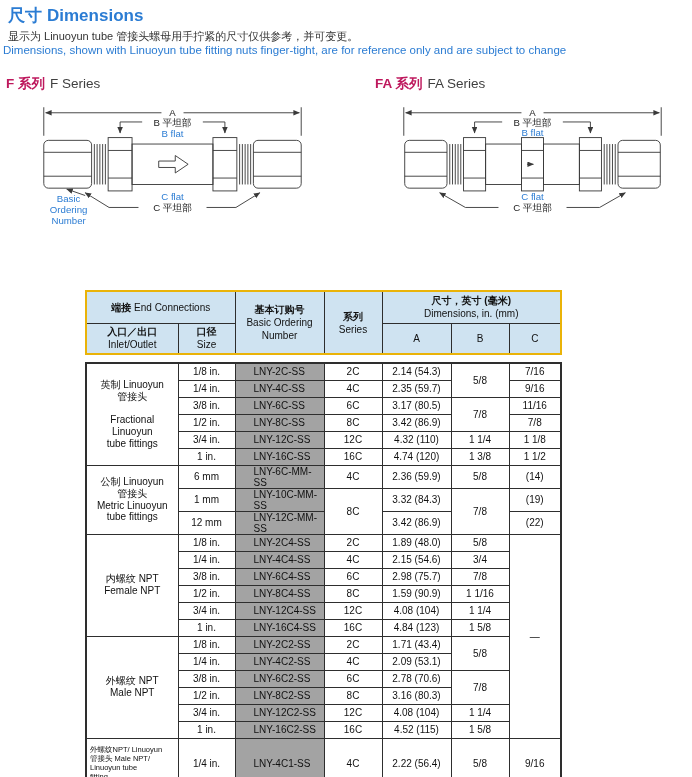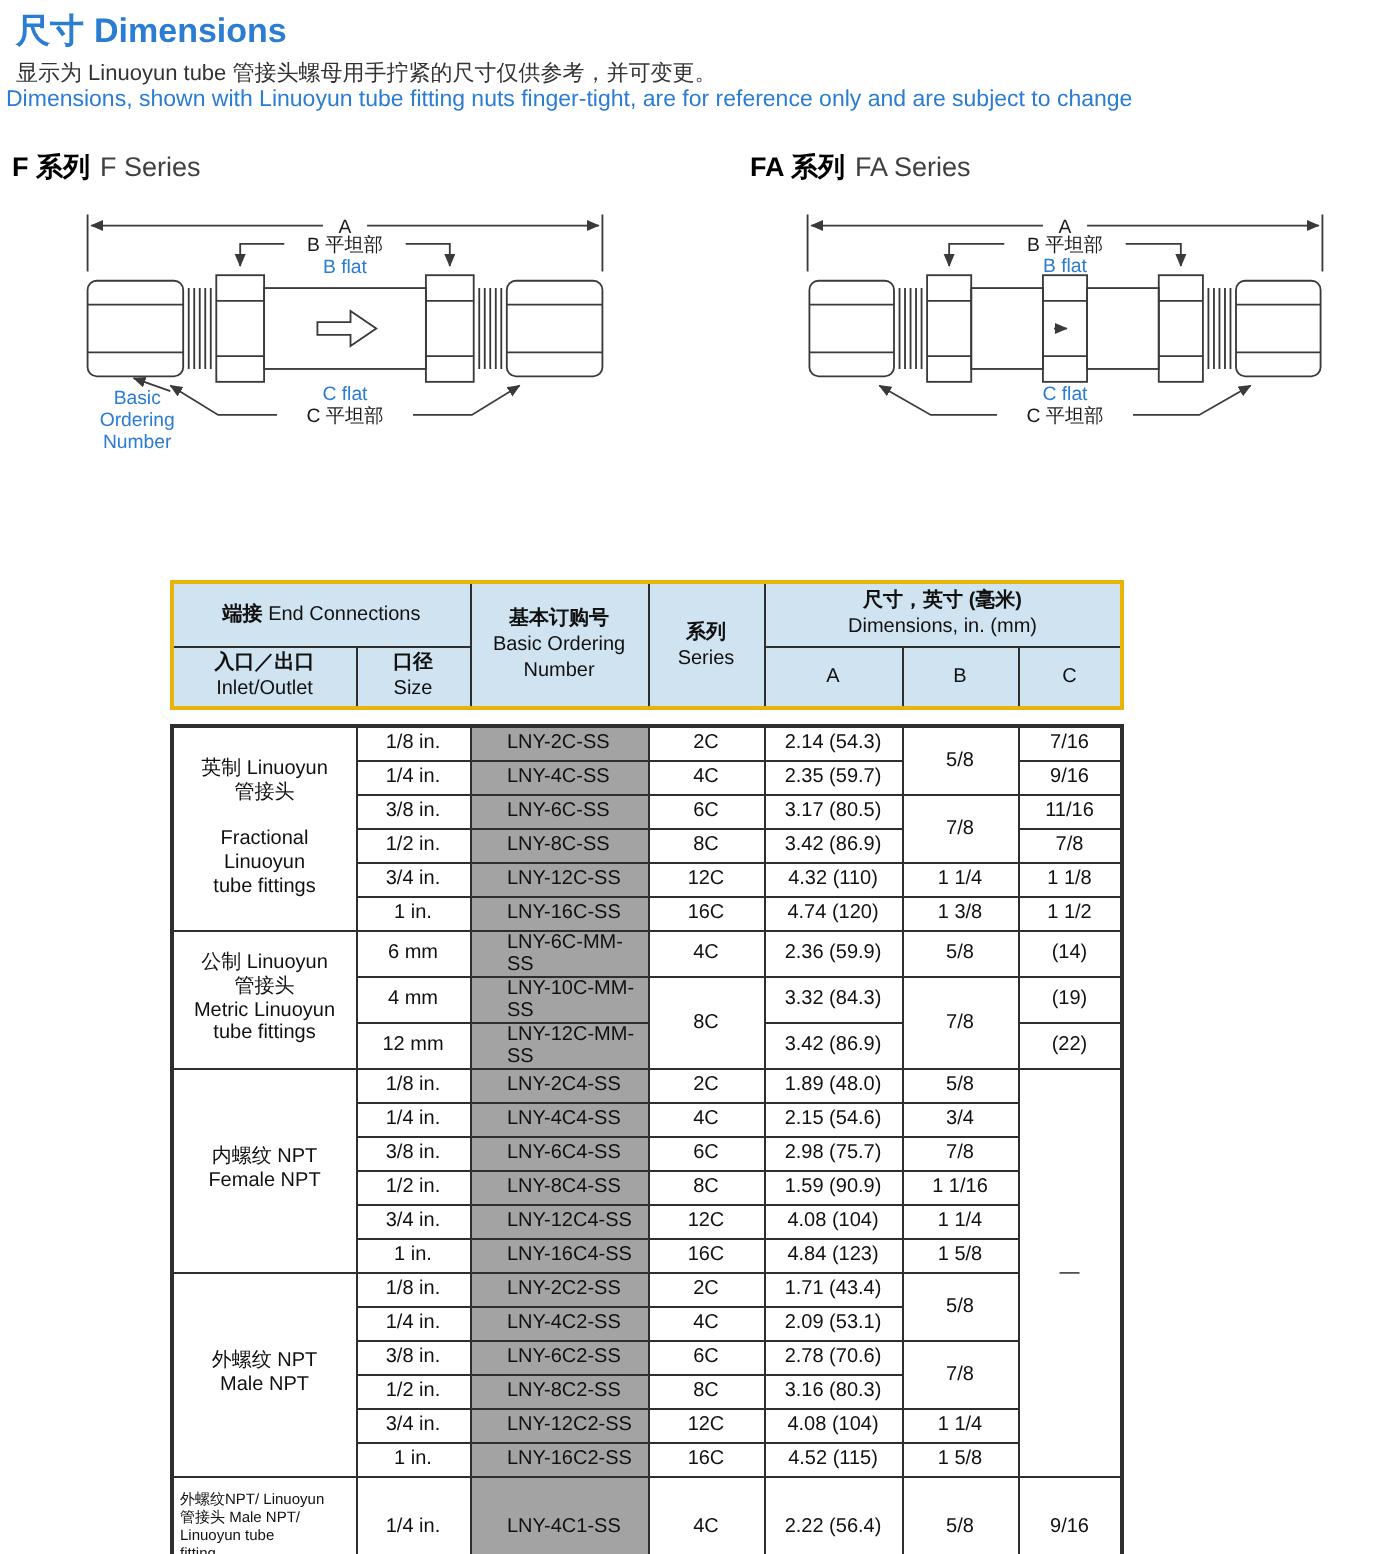--- a/index.html
+++ b/index.html
@@ -7,21 +7,21 @@
   body {
     width:692px; height:777px; position:relative; overflow:hidden;
     font-family:"Liberation Sans","DejaVu Sans",sans-serif; color:#1a1a1a;
   }
   .blue { color:#2b7cd3; }
   .page-title { position:absolute; left:8px; top:4px; font-size:17px; color:#2b7cd3; }
   .page-title .zh { font-weight:bold; margin-right:5px; }
   .note-zh { position:absolute; left:8px; top:29px; font-size:11px; color:#333; }
   .note-en { position:absolute; left:3px; top:44px; font-size:11.5px; color:#2b7cd3; }
   .fig-heading { position:absolute; top:75px; font-size:13.5px; white-space:nowrap; }
-  .fig-heading .zh { font-weight:bold; color:#000000; margin-right:5px; }
+  .fig-heading .zh { font-weight:bold; color:#be185d; margin-right:5px; }
   .fig-heading .en { color:#404040; }
   #fig-f-heading { left:6px; }
   #fig-fa-heading { left:347px;padding-left:28px; }
   .fig-svg { position:absolute; top:97px; }
   #fig-f { left:30px; }
   #fig-fa { left:390px; }
   svg text { font-family:"Liberation Sans","DejaVu Sans",sans-serif; font-size:10.5px; fill:#1a1a1a; }
   svg text.blue { fill:#2b7cd3; }
   .tbl-wrap { position:absolute; left:85px; top:290px; width:476px; }
   table { border-collapse:collapse; table-layout:fixed; width:475px; }
@@ -213,21 +213,21 @@
         <tr>
           <td rowspan="3" class="group-label">公制 Linuoyun<br>管接头<br>Metric Linuoyun<br>tube fittings</td>
           <td>6 mm</td>
           <td class="part">LNY-6C-MM-SS</td>
           <td>4C</td>
           <td>2.36 (59.9)</td>
           <td>5/8</td>
           <td>(14)</td>
         </tr>
         <tr>
-          <td>4 mm</td>
+          <td>1 mm</td>
           <td class="part">LNY-10C-MM-SS</td>
           <td rowspan="2">8C</td>
           <td>3.32 (84.3)</td>
           <td rowspan="2">7/8</td>
           <td>(19)</td>
         </tr>
         <tr>
           <td>12 mm</td>
           <td class="part">LNY-12C-MM-SS</td>
           <td>3.42 (86.9)</td>

